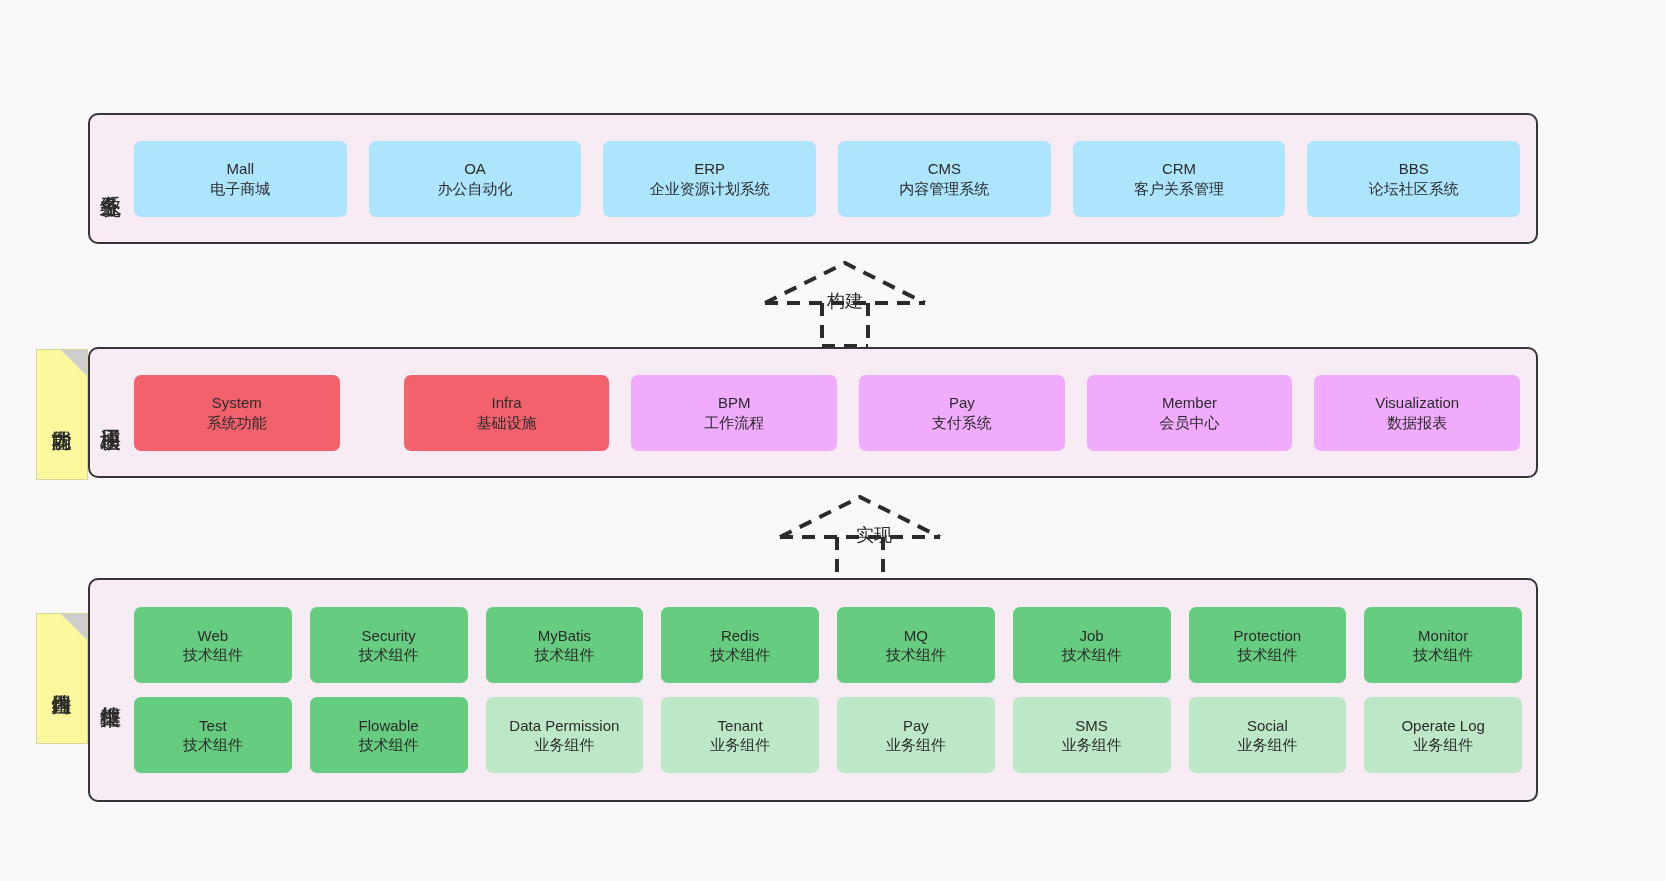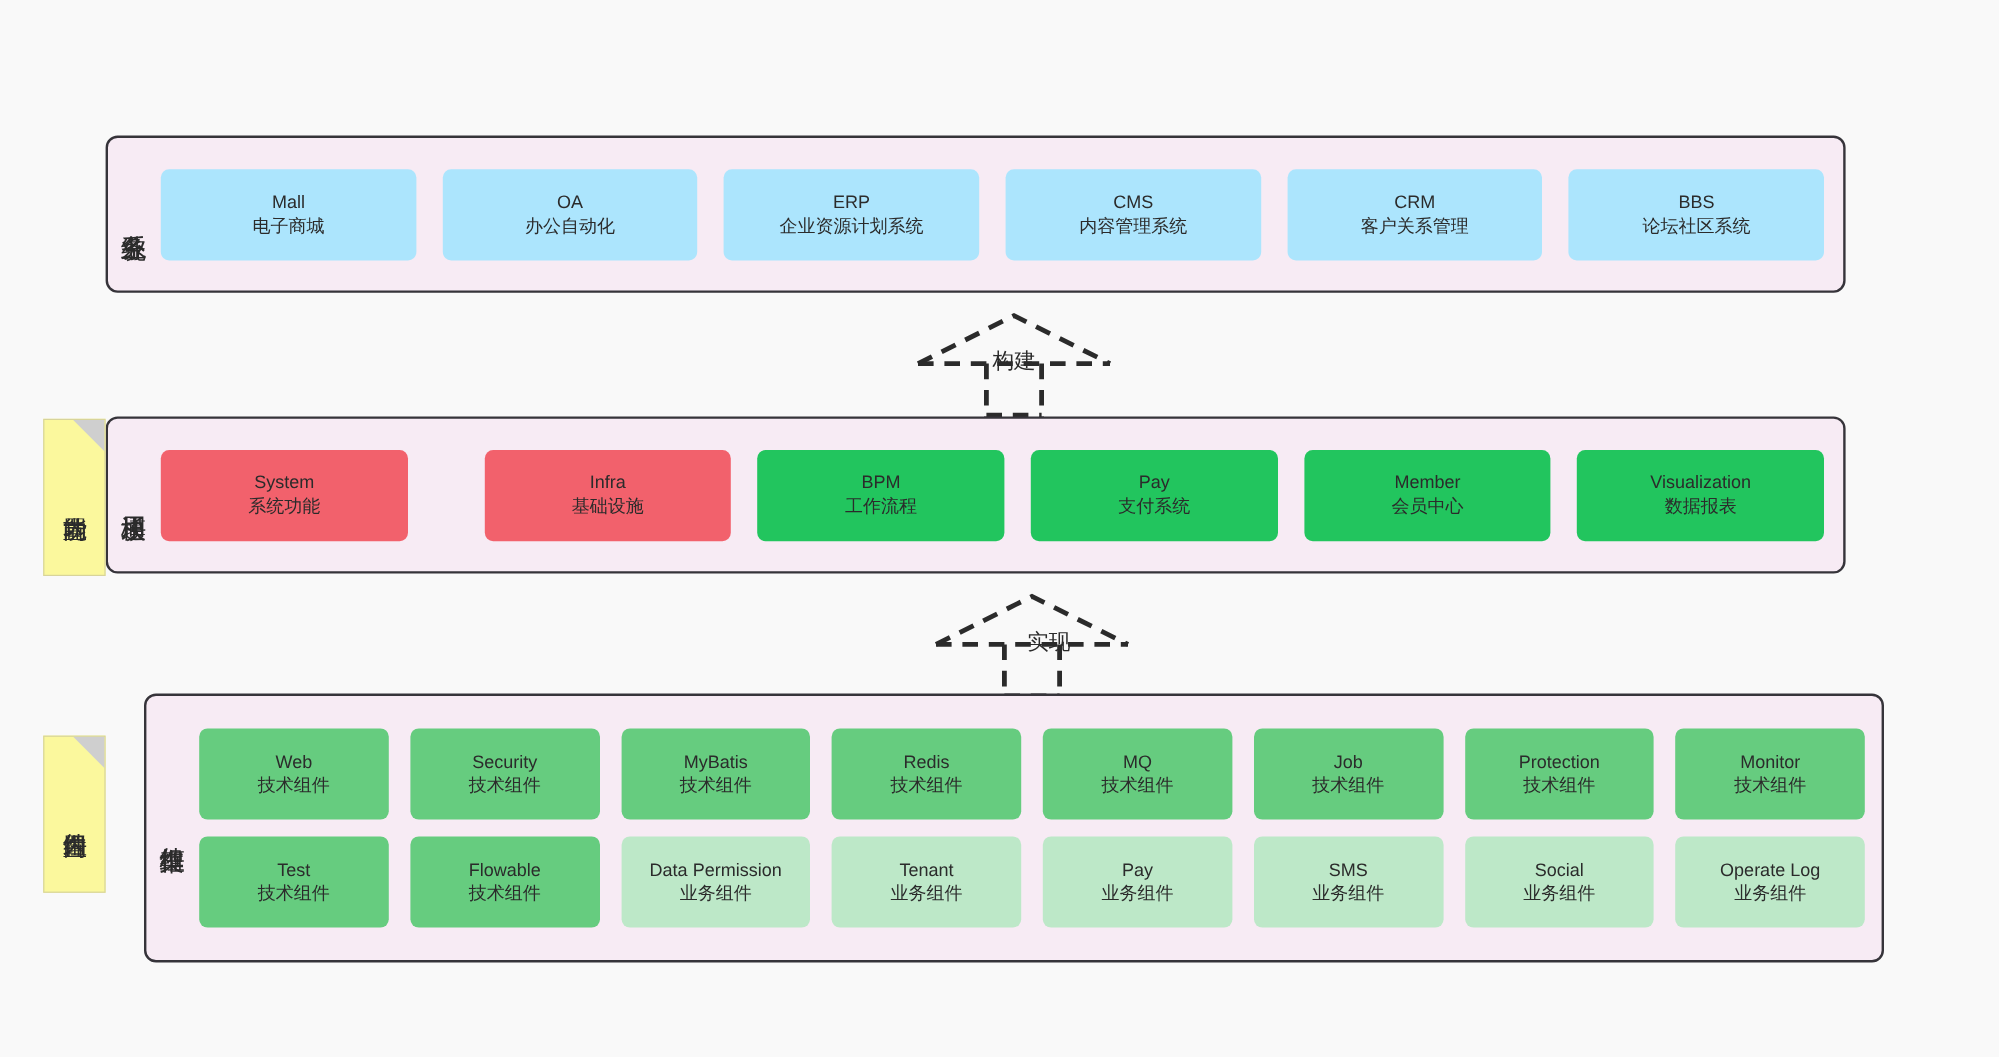--- a/index.html
+++ b/index.html
@@ -66,21 +66,21 @@
     color:#2b2b2b;
     box-sizing:border-box;
     padding:6px 4px;
   }
   .cell .en{display:block;}
   .cell .cn{display:block;}
 
   
   .c-blue        {background:#ace5fd;}
   .c-red         {background:#f2616c;}
-  .c-pink        {background:#22c55e;}
+  .c-pink        {background:#f0abfc;}
   .c-green       {background:#66cc7f;}
   .c-green-light {background:#bde8c8;}
 
   
   .sticky{
     position:absolute;
     background:#fbf89d;
     border:1px solid #d8d49a;
     display:flex;
     align-items:center;
@@ -214,21 +214,21 @@
       <path d="M 62 45 L 62 90" fill="none" stroke="#2b2b2b" stroke-width="4" stroke-dasharray="13 9"></path>
       <path d="M 108 45 L 108 90" fill="none" stroke="#2b2b2b" stroke-width="4" stroke-dasharray="13 9"></path>
       <path d="M 62 88 L 108 88" fill="none" stroke="#2b2b2b" stroke-width="4" stroke-dasharray="13 9"></path>
     </svg>
     <div class="arrow-label" style="top:34px;left:99px;">实现</div>
   </div>
 
   <div class="sticky" style="left:36px;top:613px;width:52px;height:131px;">
     <span>内置组件</span>
   </div>
-  <div class="layer" id="layer-framework" style="left:88px;top:578px;width:1450px;height:224px;margin-left:32px;">
+  <div class="layer" id="layer-framework" style="left:88px;top:578px;width:1450px;height:224px;">
     <div class="layer-title">框架组件</div>
     <div class="layer-body" style="gap:14px;padding:12px 14px 12px 4px;">
 
       <div class="row" style="gap:18px;">
         <div class="cell c-green" style="height:76px;">
           <span class="en">Web</span>
           <span class="cn">技术组件</span>
         </div>
         <div class="cell c-green" style="height:76px;">
           <span class="en">Security</span>

